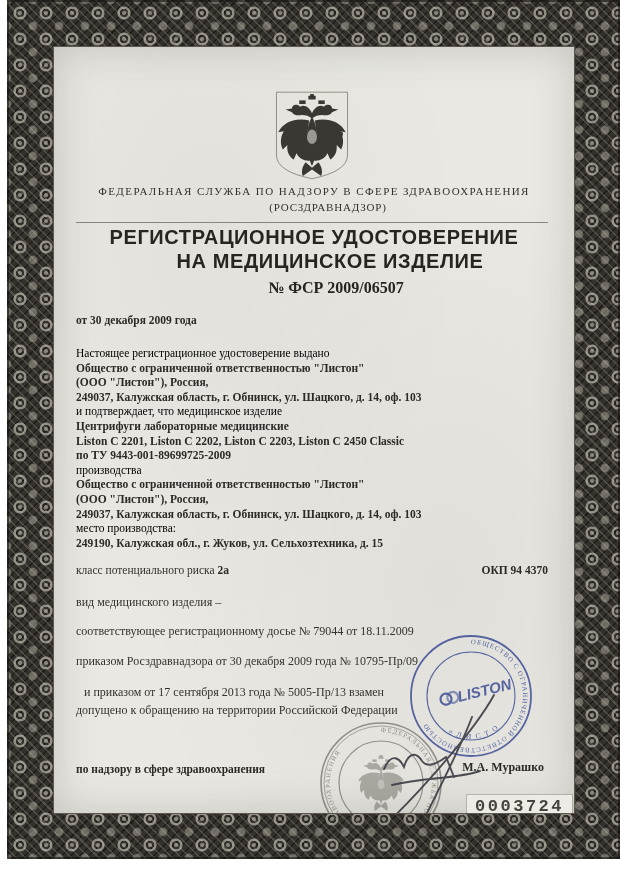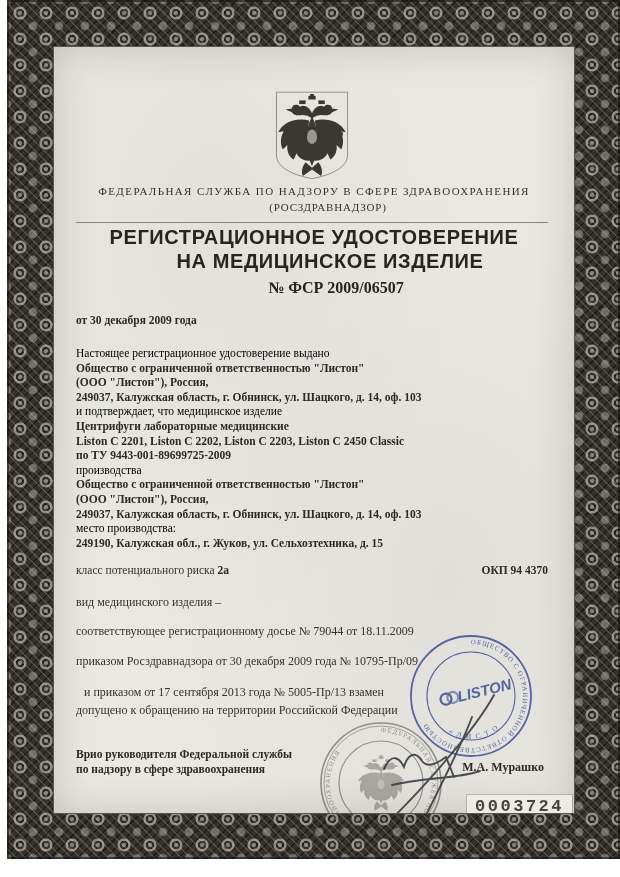--- a/index.html
+++ b/index.html
@@ -106,21 +106,20 @@
         <span class="b">2а</span>
       </div>
       <div class="t b" style="right:26px;top:517px;font-size:11.5px;">ОКП 94 4370</div>
 
       <div class="t small-p" style="left:22px;top:548px;">вид медицинского изделия –</div>
       <div class="t small-p" style="left:22px;top:577px;">соответствующее регистрационному досье № 79044 от 18.11.2009</div>
       <div class="t small-p" style="left:22px;top:607px;">приказом Росздравнадзора от 30 декабря 2009 года № 10795-Пр/09</div>
       <div class="t small-p" style="left:30px;top:638px;">и приказом от 17 сентября 2013 года № 5005-Пр/13 взамен</div>
       <div class="t small-p" style="left:22px;top:656px;">допущено к обращению на территории Российской Федерации</div>
 
-      <div class="t b" style="left:22px;top:701px;font-size:11.5px;">Врио руководителя Федеральной службы</div>
       <div class="t b" style="left:22px;top:716px;font-size:11.5px;">по надзору в сфере здравоохранения</div>
       <div class="t b" style="right:30px;top:713px;font-size:12px;">М.А. Мурашко</div>
 
       <svg class="stamp" style="position:absolute;left:257px;top:664px;opacity:.85;" width="140" height="150" viewBox="0 0 140 150">
         <defs>
           <path id="off-ring" d="M70 21 a51 51 0 1 1 -0.1 0" fill="none"></path>
         </defs>
         <circle cx="70" cy="72" r="60" fill="none" stroke="#90908b" stroke-width="1.6"></circle>
         <circle cx="70" cy="72" r="57" fill="none" stroke="#90908b" stroke-width="0.8"></circle>
         <circle cx="70" cy="72" r="42" fill="none" stroke="#90908b" stroke-width="1.2"></circle>

